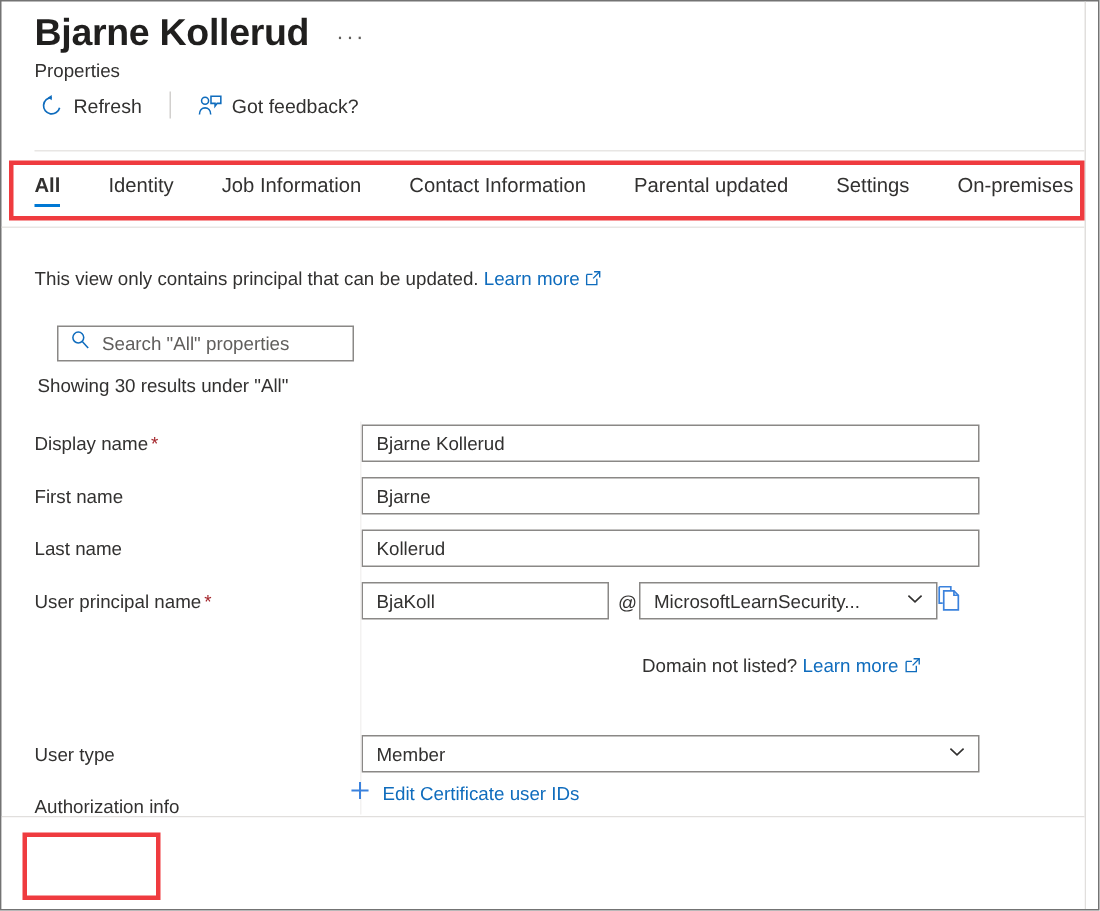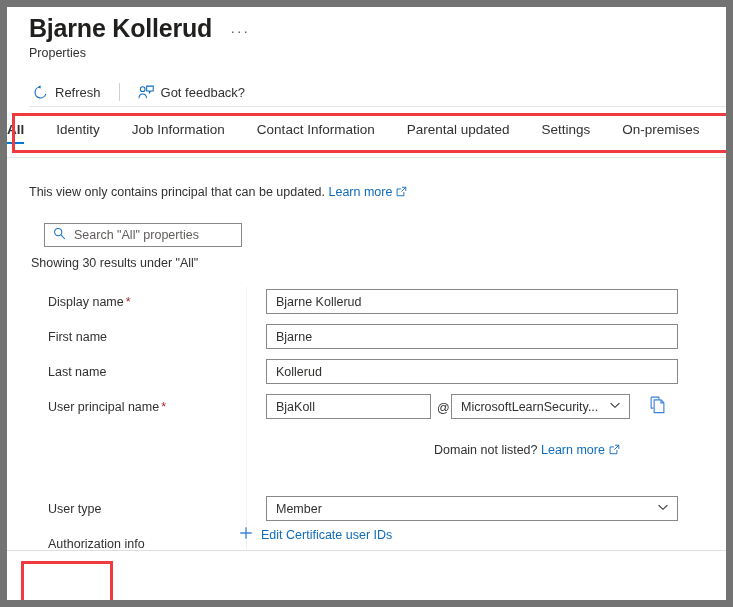--- a/index.html
+++ b/index.html
@@ -13,21 +13,21 @@
     font-family: "Liberation Sans", sans-serif;
     color: #323130;
     overflow: hidden;
     position: relative;
   }
   .page {
     position: absolute;
     left: 0; top: 0;
     width: 733px; height: 607px;
     box-sizing: border-box;
-    border: 7px solid #737373;
+    border: 1px solid #737373;
     background: #fff;
     overflow: hidden;
   }
   .panel-edge {
     position: absolute;
     left: 722px; top: 0;
     width: 1px; height: 607px;
     background: #e1dfdd;
   }
 
@@ -57,21 +57,21 @@
   .subtitle {
     position: absolute;
     left: 22px; top: 39px;
     font-size: 12.5px;
     color: #323130;
   }
 
   
   .cmdbar {
     position: absolute;
-    left: 22px; top: 70px;
+    left: 22px; top: 54px;
     display: flex;
     align-items: center;
     height: 30px;
   }
   .cmd {
     display: flex;
     align-items: center;
     gap: 7px;
     font-size: 13px;
     color: #323130;
@@ -103,21 +103,21 @@
   }
   .tab {
     font-size: 13.5px;
     color: #323130;
     padding: 10px 0 9px 0;
     margin-right: 32px;
     cursor: pointer;
     white-space: nowrap;
     position: relative;
   }
-  .tab:first-child { }
+  .tab:first-child { margin-left: 22px; }
   .tab.active { font-weight: 600; }
   .tab.active::after {
     content: "";
     position: absolute;
     left: 0; right: 0; bottom: 2px;
     height: 2px;
     background: #0078d4;
   }
   .tabs-rule {
     position: absolute;
@@ -182,21 +182,20 @@
     position: absolute;
     left: 0; top: 280px;
     width: 722px;
     height: 263px;
     overflow: hidden;
   }
   .row {
     position: relative;
     height: 34px;
     margin-bottom: 1px;
-    margin-left: 19px;
   }
   .lbl {
     position: absolute;
     left: 22px;
     top: 8px;
     font-size: 12.5px;
     color: #323130;
     white-space: nowrap;
   }
   .req { color: #a4262c; margin-left: 2px; }
@@ -219,21 +218,21 @@
   .inp.short { width: 165px; }
   .at {
     position: absolute;
     left: 411px; top: 9px;
     font-size: 12.5px;
     color: #323130;
   }
   .sel {
     position: absolute;
     left: 425px; top: 2px;
-    width: 179px; height: 25px;
+    width: 199px; height: 25px;
     box-sizing: border-box;
     border: 1px solid #8a8886;
     background: #fff;
     font-size: 12.5px;
     color: #323130;
     display: flex;
     align-items: center;
     justify-content: space-between;
     padding: 0 8px 0 9px;
     cursor: pointer;

